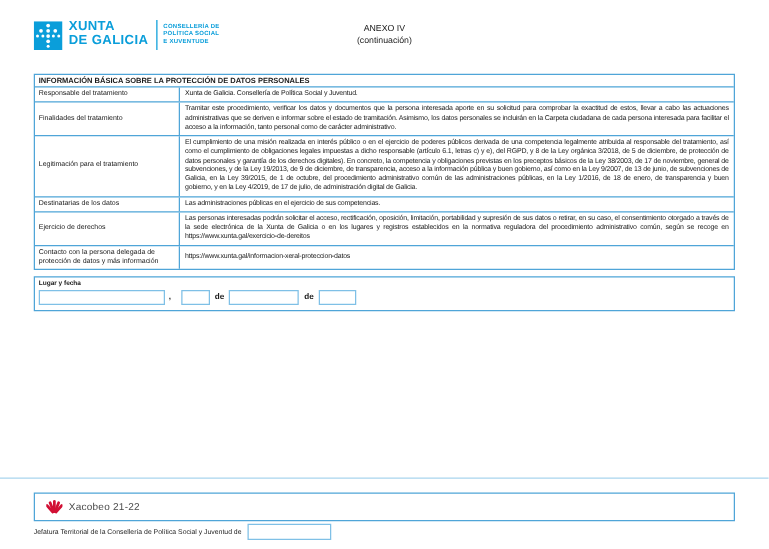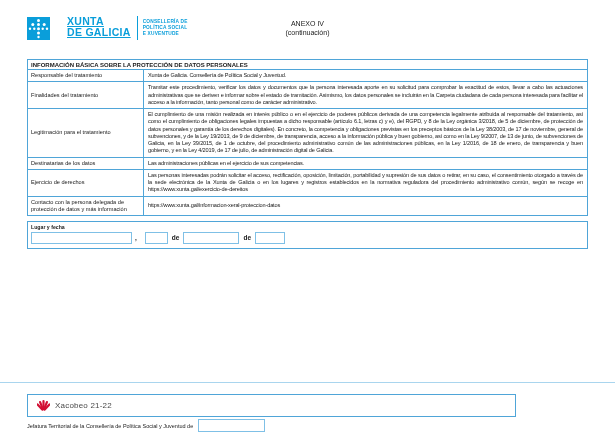--- a/index.html
+++ b/index.html
@@ -10,22 +10,22 @@
     --ink:#1a1a1a;
   }
   *{box-sizing:border-box;margin:0;padding:0;}
   html,body{width:615px;height:439px;background:#fff;overflow:hidden;}
   body{font-family:"Liberation Sans",sans-serif;color:var(--ink);position:relative;}
 
   
   .header{position:absolute;left:27px;top:16px;right:27px;height:34px;}
   .brand{display:flex;align-items:flex-start;}
   .brand-emblem{width:23px;height:23px;flex:0 0 auto;margin-top:1px;}
-  .brand-name{margin-left:17px;color:var(--brand-blue);font-weight:bold;
-              font-size:10.5px;line-height:11px;letter-spacing:.3px;white-space:nowrap;text-decoration:underline;}
+  .brand-name{margin-left:5px;color:var(--brand-blue);font-weight:bold;
+              font-size:10.5px;line-height:11px;letter-spacing:.3px;white-space:nowrap;}
   .brand-sep{width:1px;background:var(--brand-blue);height:24px;margin:0 5px 0 6px;}
   .brand-dept{color:var(--brand-blue);font-size:4.8px;font-weight:bold;
               line-height:6px;letter-spacing:.2px;padding-top:3px;}
   .annex{position:absolute;left:0;right:0;top:4px;text-align:center;font-size:7px;line-height:8.5px;}
 
   
   .main{position:absolute;left:27px;top:59px;width:561px;}
   .doc-table{border:1px solid var(--border-blue);width:100%;}
   .tbl-title{font-weight:bold;font-size:6px;padding:1.5px 3px;border-bottom:1px solid var(--border-blue);}
   .tbl-row{display:grid;grid-template-columns:116px 1fr;border-bottom:1px solid var(--border-blue);}
@@ -43,21 +43,21 @@
                 font-family:"Liberation Sans",sans-serif;padding:0 2px;outline:none;}
   .pd-place{width:101px;}
   .pd-day{width:23px;margin-left:8px;}
   .pd-month{width:56px;}
   .pd-year{width:30px;}
   .pd-sep{margin:0 4px;font-weight:bold;font-size:6.5px;}
   .pd-comma{margin-left:3px;font-weight:bold;}
 
   
   .footer-line{position:absolute;left:0;right:0;top:382px;height:1px;background:#a9d5ee;}
-  .xacobeo-box{position:absolute;left:27px;top:394px;width:489px;height:23px;
+  .xacobeo-box{position:absolute;left:27px;top:394px;width:561px;height:23px;
                border:1px solid var(--border-blue);display:flex;align-items:center;padding-left:9px;}
   .xacobeo-text{font-size:8px;color:#4a4a4a;margin-left:5px;letter-spacing:.2px;}
   .jefatura{position:absolute;left:27px;top:419px;display:flex;align-items:center;}
   .jefatura-label{font-size:5.5px;}
   .jefatura input{border:1px solid var(--input-blue);width:67px;height:13px;margin-left:5px;
                   font-size:6px;font-family:"Liberation Sans",sans-serif;padding:0 2px;outline:none;}
 </style>
 </head>
 <body>
 

